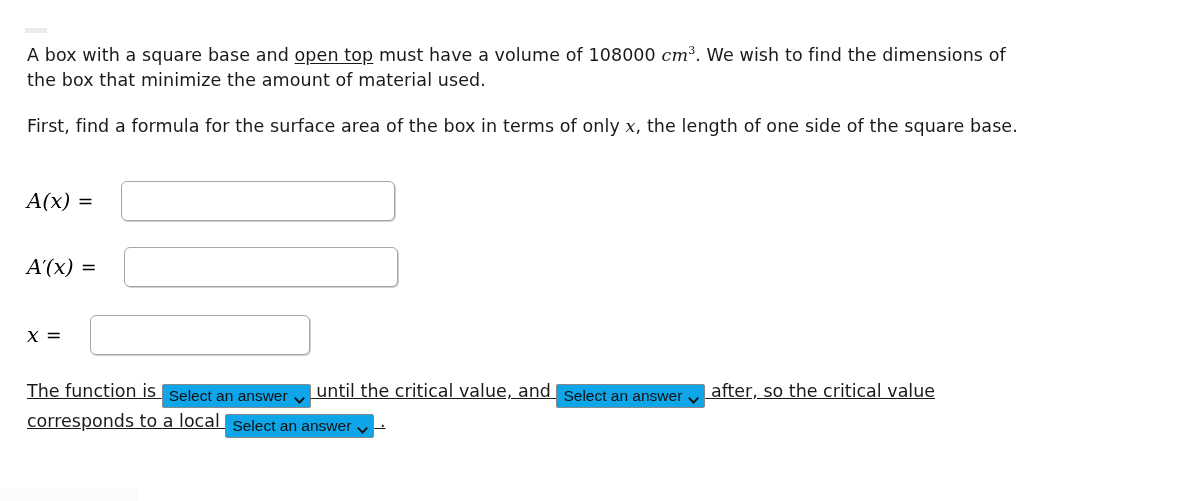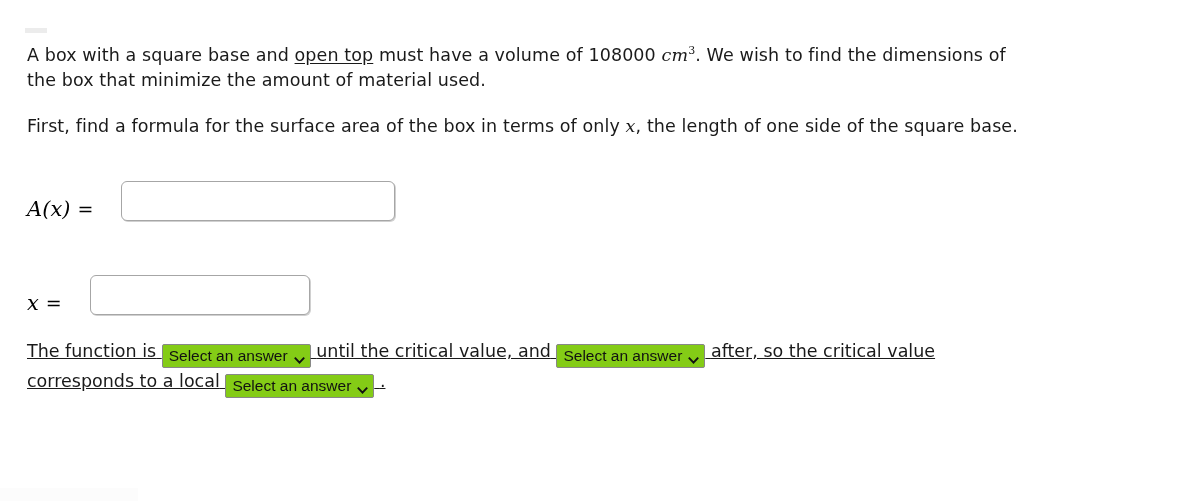--- a/index.html
+++ b/index.html
@@ -65,21 +65,21 @@
     font-family: "DejaVu Serif", "Liberation Serif", serif;
   }
   .underlined {
     text-decoration: underline;
     text-underline-offset: 2px;
   }
 
   
   .answer-row {
     display: flex;
-    align-items: flex-end;
+    align-items: center;
     gap: 21px;
   }
   .math-label {
     font-family: "DejaVu Serif", "Liberation Serif", serif;
     font-style: italic;
     font-size: 21px;
     white-space: nowrap;
     color: #000;
   }
   .math-label .paren { font-style: italic; }
@@ -112,21 +112,21 @@
   
   .inline-select {
     box-sizing: border-box;
     display: inline-flex;
     align-items: center;
     gap: 6px;
     height: 24px;
     padding: 0 5px 0 6px;
     border: 1px solid #888;
     border-radius: 2px;
-    background: #84cc16;
+    background: #0ea5e9;
     font-family: "Liberation Sans", "DejaVu Sans", sans-serif;
     font-size: 15.5px;
     line-height: 22px;
     color: #111;
     vertical-align: -4px;
     cursor: pointer;
     white-space: nowrap;
   }
   .inline-select .chev {
     display: inline-block;
@@ -163,20 +163,24 @@
     <div class="answer-row">
       <span class="math-label"><span>A</span><span class="paren">(</span><span>x</span><span class="paren">)</span><span class="eq">=</span></span>
       <input class="text-input" type="text" style="width: 274px; margin-left: 4px;" value="">
     </div>
 
     <div style="height:22px"></div>
 
 
     <div style="height:4px"></div>
 
+    <div class="answer-row">
+      <span class="math-label"><span>A</span><span class="prime">′</span><span class="paren">(</span><span>x</span><span class="paren">)</span><span class="eq">=</span></span>
+      <input class="text-input" type="text" style="width: 274px; margin-left: 3px;" value="">
+    </div>
 
     <div style="height:28px"></div>
 
     <div class="answer-row">
       <span class="math-label"><span>x</span><span class="eq">=</span></span>
       <input class="text-input" type="text" style="width: 220px; margin-left: 4px;" value="">
     </div>
 
     <div style="height:23px"></div>
 

